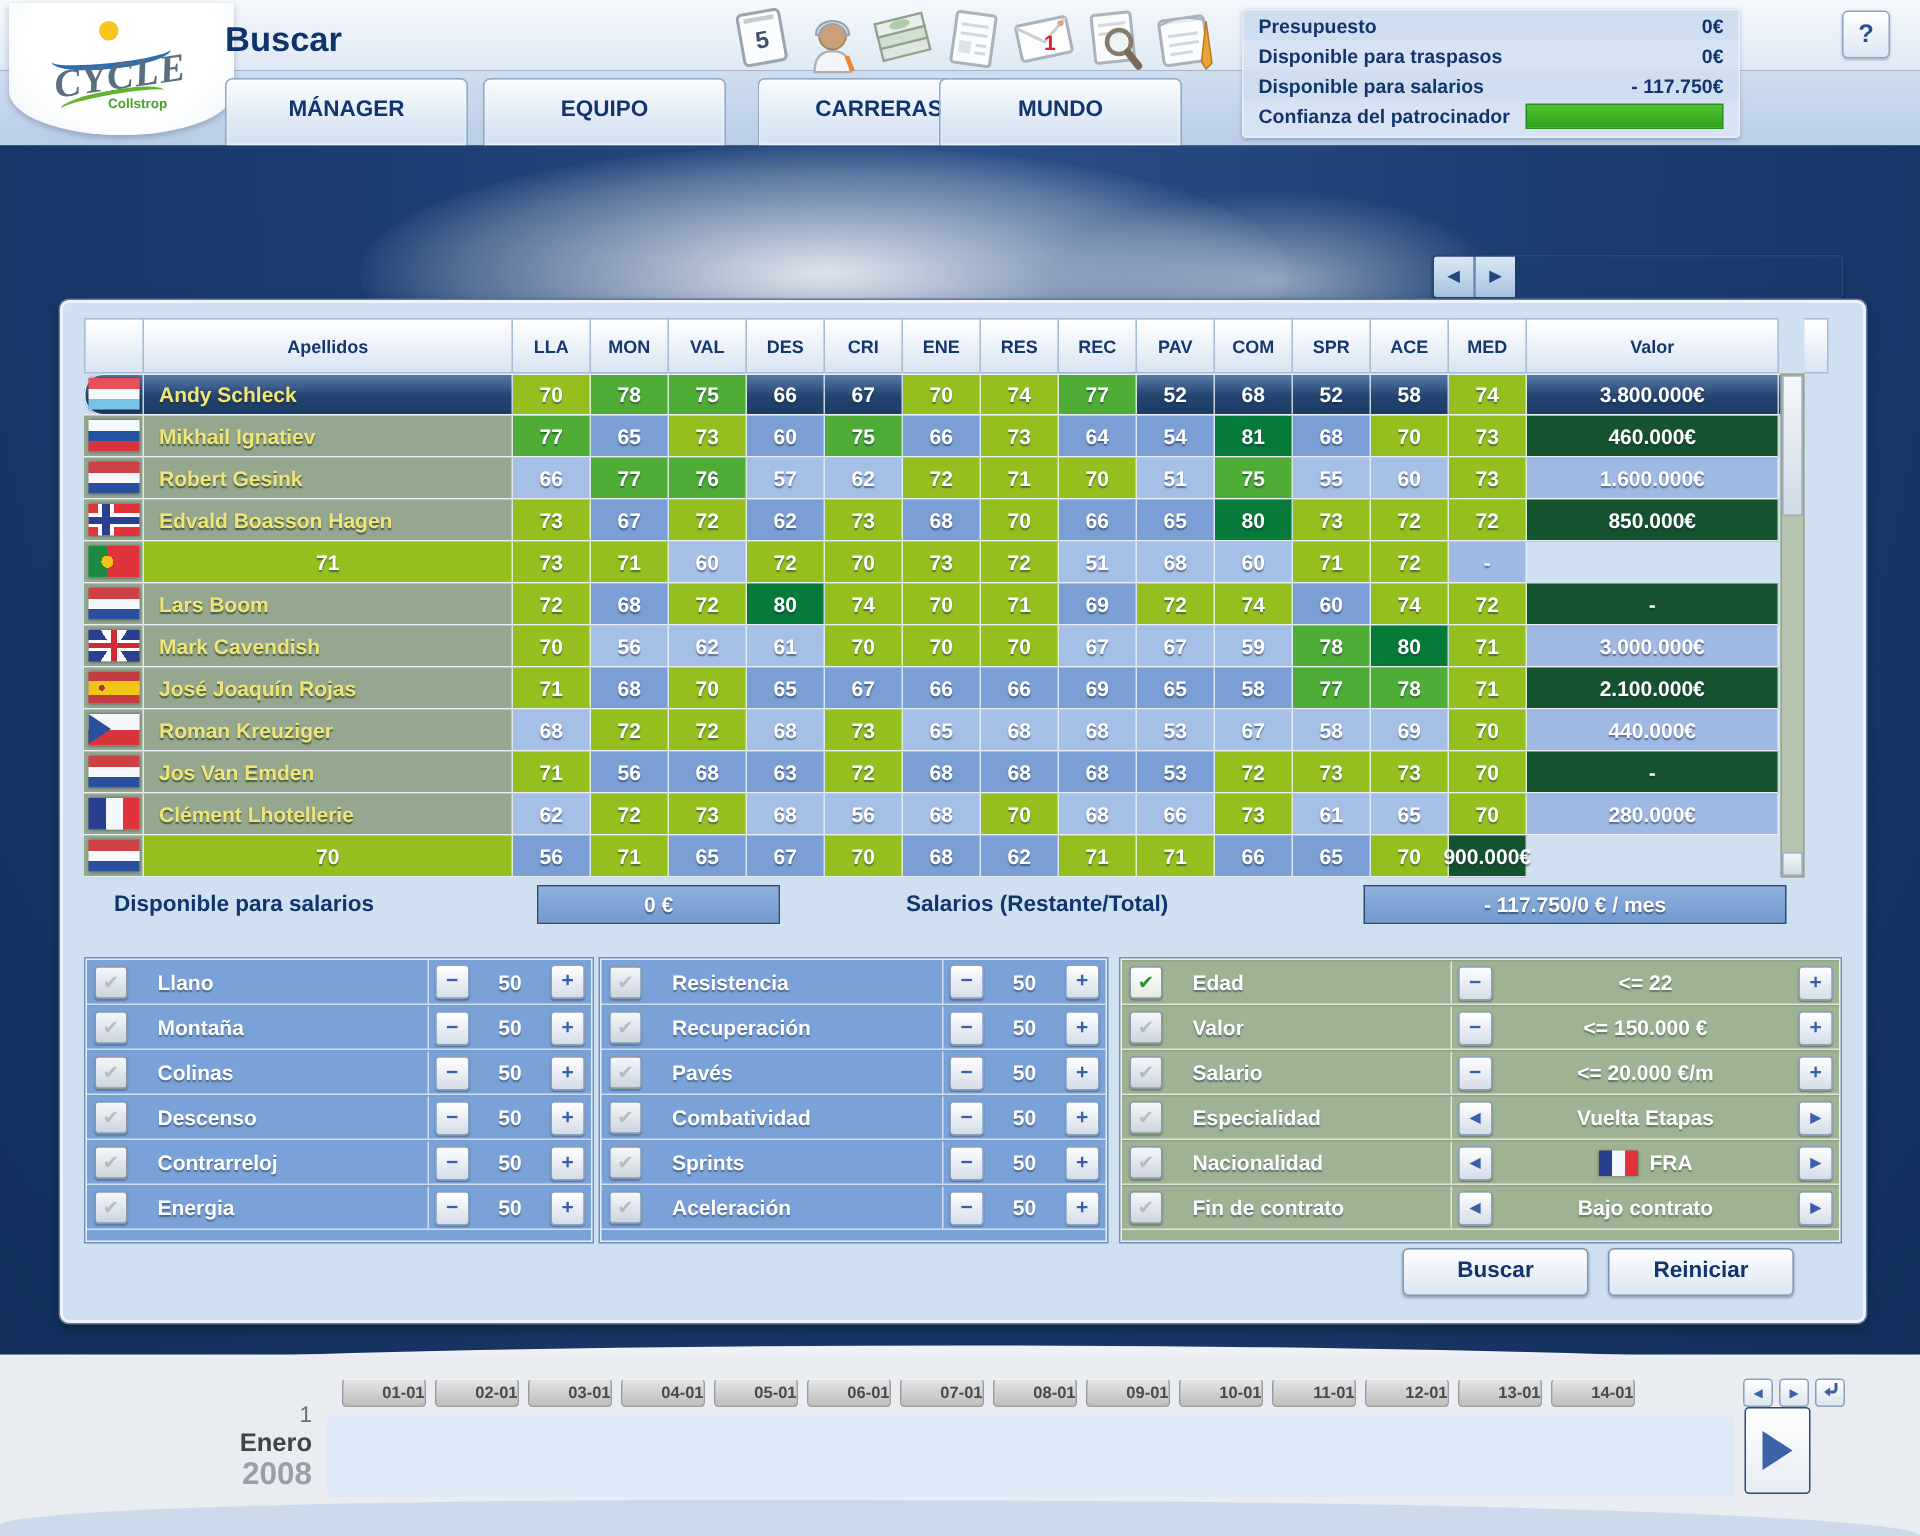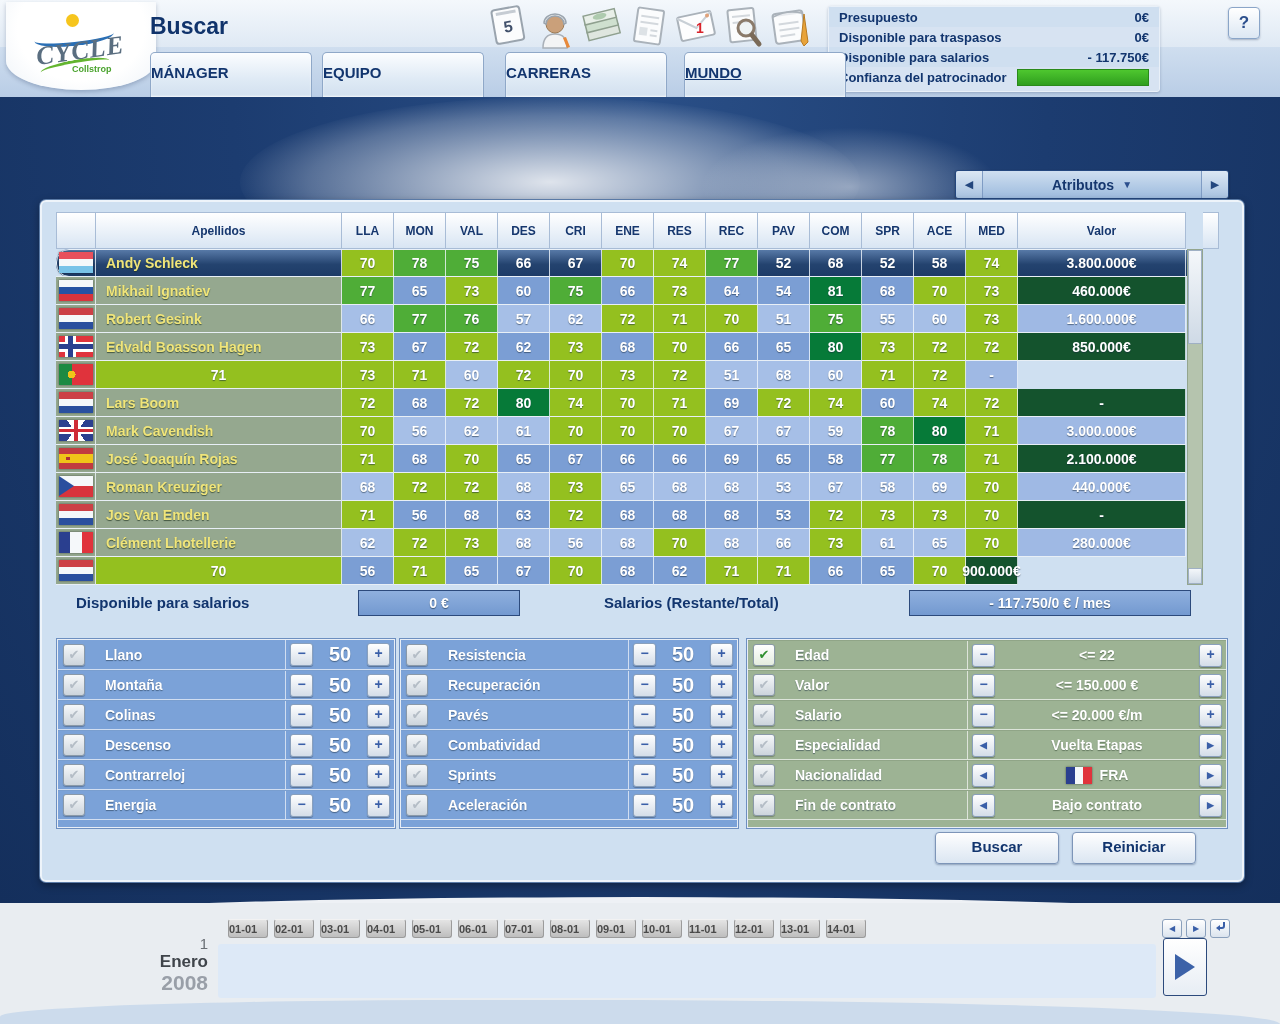--- a/index.html
+++ b/index.html
@@ -17,21 +17,21 @@
   #page-title{position:absolute;top:13px;left:150px;font-size:23px;font-weight:bold;color:#10336b;}
   #icon-bar{position:absolute;top:2px;left:486px;width:330px;height:50px;display:flex;gap:3px;}
   .hicon{width:44px;height:48px;position:relative;cursor:pointer;}
   .hicon svg{width:44px;height:48px;}
   #mail-badge{position:absolute;left:22px;top:18px;color:#d8222a;font-weight:bold;font-size:14px;text-shadow:0 0 2px #fff;}
   #budget-panel{position:absolute;top:6px;left:828px;width:330px;height:84px;background:#d7e3f2;border:1px solid #e9f0f8;border-radius:3px;box-shadow:0 1px 3px rgba(20,40,80,.25);}
   .budget-row{height:20px;display:flex;align-items:center;justify-content:space-between;padding:0 10px;font-size:13px;font-weight:bold;color:#12356e;}
   .budget-row:nth-child(odd){background:#cfdff0;}
   #sponsor-bar{width:130px;height:15px;background:linear-gradient(180deg,#4ec72f,#2f9e1e);border:1px solid #2a8a1a;}
   #help-btn{position:absolute;top:7px;left:1228px;width:30px;height:30px;background:linear-gradient(180deg,#ffffff,#dce7f3);border:1px solid #8aa5c8;border-radius:4px;color:#2c4f8d;font-size:17px;font-weight:bold;text-align:center;line-height:30px;cursor:pointer;box-shadow:0 1px 2px rgba(20,40,80,.3);}
-  .tab{position:absolute;top:5px;height:44px;width:160px;background:linear-gradient(180deg,#fbfdff,#dfeaf5 60%,#d2e0ef);border:1px solid #8fa8c8;border-bottom:none;border-radius:5px 5px 0 0;line-height:40px;font-size:15px;font-weight:bold;color:#12356e;cursor:pointer;box-shadow:0 -1px 2px rgba(255,255,255,.8) inset;}
+  .tab{position:absolute;top:5px;height:44px;width:160px;background:linear-gradient(180deg,#fbfdff,#dfeaf5 60%,#d2e0ef);border:1px solid #8fa8c8;border-bottom:none;border-radius:5px 5px 0 0;text-align:center;line-height:40px;font-size:15px;font-weight:bold;color:#12356e;cursor:pointer;box-shadow:0 -1px 2px rgba(255,255,255,.8) inset;}
 
   
   #main-bg{position:absolute;top:97px;left:0;width:1280px;height:808px;background:radial-gradient(ellipse at 50% 0%,#2a4f87 0%,#1c3c70 45%,#142f5c 100%);}
   .splat{position:absolute;border-radius:50%;pointer-events:none;}
   #splat1{top:0px;left:240px;width:620px;height:170px;background:radial-gradient(ellipse,rgba(255,255,255,.85) 0%,rgba(255,255,255,.25) 55%,transparent 72%);}
   #splat2{top:30px;left:700px;width:300px;height:120px;background:radial-gradient(ellipse,rgba(255,255,255,.5),transparent 70%);}
   #splat3{top:110px;left:150px;width:200px;height:90px;background:radial-gradient(ellipse,rgba(255,255,255,.3),transparent 70%);}
 
   
   #attr-bar{position:absolute;top:170px;left:955px;width:272px;height:27px;display:flex;border:1px solid #24477e;border-radius:3px;overflow:hidden;box-shadow:0 1px 2px rgba(0,0,0,.4);}
@@ -93,35 +93,35 @@
   #fbox3{left:705px;width:478px;background:#9db394;}
   .frow{height:30px;display:flex;align-items:center;border-bottom:1px solid rgba(255,255,255,.65);border-top:1px solid rgba(120,150,190,.35);box-sizing:border-box;}
   #fbox3 .frow{border-top:1px solid rgba(120,140,110,.35);}
   .frow:first-child{border-top:none;}
   .fcheck{width:20px;height:20px;margin:0 6px 0 5px;background:linear-gradient(180deg,#f6f8fa,#ccd4dc);border:1px solid #8a99a8;border-radius:3px;text-align:center;line-height:19px;font-size:13px;color:#b4bdc6;cursor:pointer;flex:none;box-shadow:0 1px 1px rgba(0,0,0,.25);}
   .fcheck.on{color:#2f8f2f;background:linear-gradient(180deg,#ffffff,#e4ecdf);}
   .fsep{width:1px;align-self:stretch;background:rgba(255,255,255,.65);margin-left:auto;}
   .flabel{font-size:14px;font-weight:bold;color:#fff;text-shadow:0 1px 1px rgba(20,40,60,.5);padding-left:14px;}
   .stepbtn{width:21px;height:21px;margin:0 4px;background:linear-gradient(180deg,#ffffff,#d4dde8);border:1px solid #8aa0bc;border-radius:3px;color:#3a5fa8;font-weight:bold;font-size:14px;text-align:center;line-height:19px;cursor:pointer;flex:none;box-shadow:0 1px 1px rgba(0,0,0,.3);}
   .arrbtn{font-size:9px;line-height:20px;}
-  .fval{width:46px;text-align:center;font-size:20px;font-weight:bold;color:#fff;text-shadow:0 1px 1px rgba(20,40,60,.5);flex:none;}
+  .fval{width:46px;text-align:center;font-size:14px;font-weight:bold;color:#fff;text-shadow:0 1px 1px rgba(20,40,60,.5);flex:none;}
   #fbox3 .flabel{width:186px;box-sizing:border-box;padding-left:14px;}
   #fbox3 .fval3{flex:1;display:flex;align-items:center;justify-content:center;gap:8px;font-size:14px;font-weight:bold;color:#fff;text-shadow:0 1px 1px rgba(40,60,40,.5);}
   #fbox3 .fsep3{width:1px;align-self:stretch;background:rgba(255,255,255,.65);}
 
   .action-btn{position:absolute;top:630px;width:122px;height:30px;background:linear-gradient(180deg,#fefefe,#dbe6f2);border:1px solid #7d95b8;border-radius:4px;font-size:15px;font-weight:bold;color:#12356e;text-align:center;line-height:28px;cursor:pointer;box-shadow:0 1px 2px rgba(20,40,80,.35);}
   #btn-search{left:893px;}
   #btn-reset{left:1030px;}
 
   
   #bottom-band{position:absolute;top:903px;left:0;width:1280px;height:121px;background:#e9edf1;}
   #bottom-wave{position:absolute;top:897px;left:-40px;width:1360px;height:26px;background:#eef1f5;border-radius:50% 50% 0 0/100% 100% 0 0;}
   #bottom-strip{position:absolute;top:1000px;left:0;width:1280px;height:24px;background:#ccdbec;border-radius:40% 60% 0 0/18px 26px 0 0;}
   #dates-row{position:absolute;top:919px;left:228px;display:flex;gap:6px;}
-  .date-btn{width:40px;height:19px;background:linear-gradient(180deg,#e4e4e4,#bebebe);border:1px solid #9b9b9b;border-top-color:#f2f2f2;border-radius:3px;font-size:11px;font-weight:bold;color:#4a4a4a;text-align:left;line-height:18px;cursor:pointer;box-sizing:border-box;}
+  .date-btn{width:56px;height:19px;background:linear-gradient(180deg,#e4e4e4,#bebebe);border:1px solid #9b9b9b;border-top-color:#f2f2f2;border-radius:3px;font-size:11px;font-weight:bold;color:#4a4a4a;text-align:right;line-height:18px;cursor:pointer;box-sizing:border-box;}
   #tl-nav{position:absolute;top:919px;left:1162px;display:flex;gap:4px;}
   .nav-sm{width:20px;height:19px;background:linear-gradient(180deg,#ffffff,#dbe4ee);border:1px solid #8aa0bc;border-radius:3px;color:#3a5fa8;font-size:8px;text-align:center;line-height:18px;cursor:pointer;box-sizing:border-box;}
   #timeline-strip{position:absolute;top:944px;left:218px;width:938px;height:54px;background:#dde9f7;border-radius:3px;}
   #date-display{position:absolute;top:936px;left:130px;width:78px;text-align:right;line-height:1.1;}
   #date-display .d1{font-size:15px;color:#6a6f75;}
   #date-display .d2{font-size:17px;font-weight:bold;color:#3f444a;}
   #date-display .d3{font-size:21px;font-weight:bold;color:#999fa8;}
   #play-btn{position:absolute;top:938px;left:1163px;width:42px;height:56px;background:linear-gradient(180deg,#ffffff,#e7edf4);border:1px solid #2c4a7c;border-radius:3px;display:flex;align-items:center;justify-content:center;cursor:pointer;}
   #play-btn .tri{width:0;height:0;border-top:13px solid transparent;border-bottom:13px solid transparent;border-left:20px solid #3c62a8;}
 </style>
@@ -230,35 +230,31 @@
     <div class="budget-row">
       <span>Confianza del patrocinador</span>
       <span id="sponsor-bar"></span>
     </div>
   </div>
 <div id="help-btn">?</div>
 <div id="tabs">
     <div class="tab" style="left: 150px; top: 52px; position: absolute;">MÁNAGER</div>
     <div class="tab" style="left: 322px; top: 52px; position: absolute;">EQUIPO</div>
     <div class="tab" style="left: 505px; top: 52px; position: absolute;">CARRERAS</div>
-    <div class="tab" style="left: 684px; top: 52px; position: absolute; text-decoration: underline;">MUNDO</div>
+    <div class="tab" style="left: 626px; top: 52px; position: absolute;">MUNDO</div>
   </div>
 
 <div id="main-bg">
   <div class="splat" id="splat1"></div>
   <div class="splat" id="splat2"></div>
   <div class="splat" id="splat3"></div>
 </div>
 
 <div id="attr-bar">
   <div class="attr-arrow">◀</div>
-  <div id="attr-center">
-    <span>Atributos</span>
-    <span class="dd">▼</span>
-  </div>
   <div class="attr-arrow">▶</div>
 </div>
 
 <div id="main-panel">
   <div id="tbl" style="position:relative;">
     <div class="hrow" id="thead">
         <div class="hcell"></div>
         <div class="hcell">Apellidos</div>
         <div class="hcell">LLA</div>
         <div class="hcell">MON</div>

